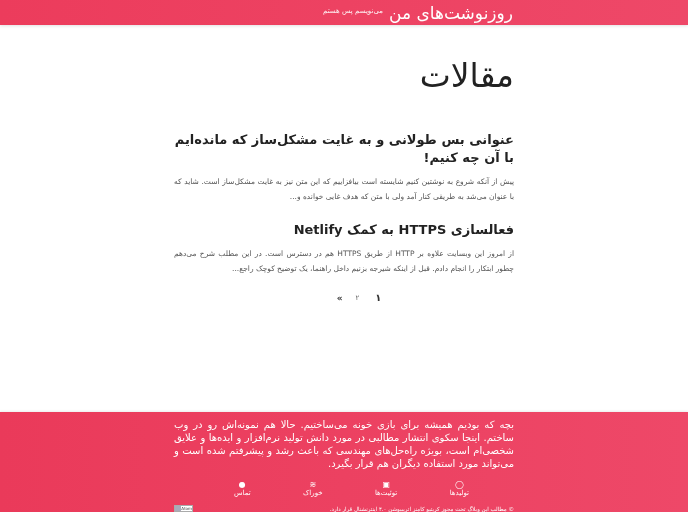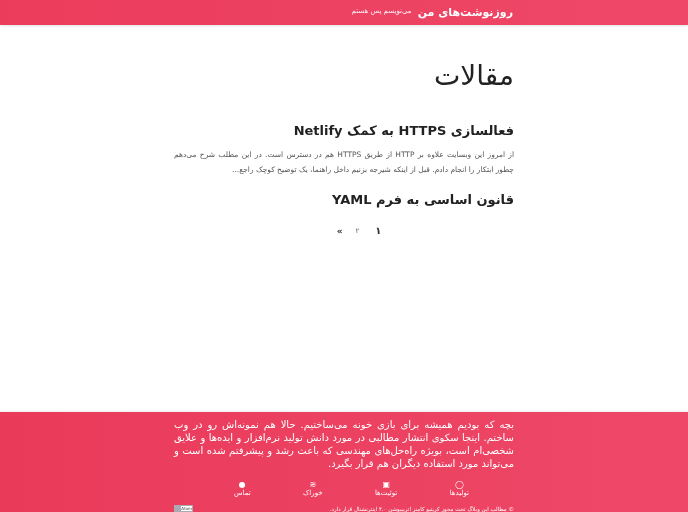--- a/index.html
+++ b/index.html
@@ -9,26 +9,26 @@
     .header {
       height: 25px;
       background: linear-gradient(90deg, #ec3c5c 0%, #ee4868 100%);
       box-shadow: 0 1px 3px rgba(0,0,0,0.12);
       position: relative;
     }
     .brand {
       position: absolute; right: 175px; top: 0; height: 25px;
       display: flex; align-items: center; gap: 6px; color: #fff;
     }
-    .brand-title { font-size: 11px; font-weight: bold; text-align: right; }
+    .brand-title { font-size: 17px; font-weight: normal; text-align: right; }
     .brand-tagline { font-size: 7px; opacity: 0.95; margin-top: -4px; margin-left: 47px; }
 
     .main { width: 340px; margin: 0 auto; position: relative; }
     .page-title {
-      font-size: 28px; font-weight: normal; color: #222;
+      font-size: 33px; font-weight: normal; color: #222;
       margin-top: 22px; height: 58px; line-height: 58px;
       padding-right: 0;
     }
     .post { margin-top: 0; }
     .post-title { font-size: 13px; font-weight: bold; color: #222; line-height: 18px; }
     .post-excerpt { font-size: 7.5px; color: #555; line-height: 14.5px; margin-top: 8px; text-align: justify; }
     .post1 { margin-top: 26px; }
     .post2 { margin-top: 17px; }
     .post3 { margin-top: 14px; }
 
@@ -70,26 +70,29 @@
 <div class="header">
   <div class="brand">
     <span class="brand-title">روزنوشت‌های من</span>
     <span class="brand-tagline">می‌نویسم پس هستم</span>
   </div>
 </div>
 
 <div class="main">
   <h1 class="page-title">مقالات</h1>
 
+  <div class="post post1">
+    <h2 class="post-title">عنوانی بس طولانی و به غایت مشکل‌ساز که مانده‌ایم با آن چه کنیم!</h2>
+    <p class="post-excerpt">پیش از آنکه شروع به نوشتین کنیم شایسته است بیافزاییم که این متن نیز به غایت مشکل‌ساز است. شاید که با عنوان می‌شد به طریقی کنار آمد ولی با متن که هدف غایی خوانده و...</p>
+  </div>
   <div class="post post2">
     <h2 class="post-title">فعالسازی HTTPS به کمک Netlify</h2>
     <p class="post-excerpt">از امروز این وبسایت علاوه بر HTTP از طریق HTTPS هم در دسترس است. در این مطلب شرح می‌دهم چطور ابتکار را انجام دادم. قبل از اینکه شیرجه بزنیم داخل راهنما، یک توضیح کوچک راجع...</p>
   </div>
   <div class="post post3">
-    <h2 class="post-title">قانون اساسی به فرم YAML</h2>
   </div>
 
   <div class="pagination">
     <span class="current">۱</span>
     <span class="page">۲</span>
     <span class="last">»</span>
   </div>
 </div>
 
 <div class="footer">

